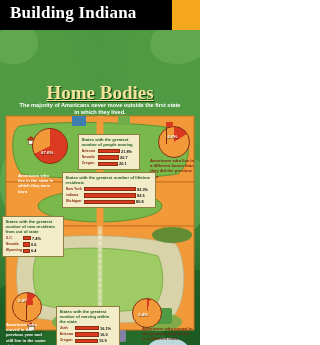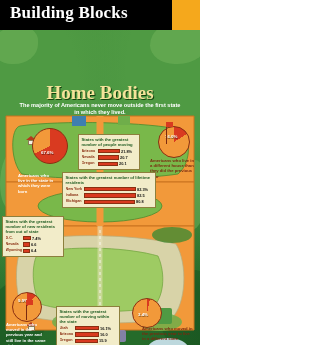--- a/index.html
+++ b/index.html
@@ -58,20 +58,21 @@
 
   .head-title {
     position: absolute; left: 0; top: 52px;
     width: 200px;
     text-align: center;
     color: #f4e39a;
     font-family: "Liberation Serif", serif;
     font-size: 19px;
     font-weight: bold;
     text-shadow: 1px 1px 0 #14430f;
+    text-decoration: underline;
   }
   .head-sub {
     position: absolute; left: 18px; top: 72px;
     width: 164px;
     text-align: center;
     color: #ffffff;
     font-size: 5.6px;
     font-weight: bold;
     line-height: 7px;
   }
@@ -180,21 +181,21 @@
     width: 7px; height: 5px;
     background: #d93a20;
   }
 </style>
 </head>
 <body>
 
 <div id="page">
 
   <div class="masthead">
-    <div class="masthead-title">Building Blocks</div>
+    <div class="masthead-title">Building Indiana</div>
     <div class="masthead-block"></div>
   </div>
 
   <div class="body-panel">
 
     <div class="leaf" style="left:-8px;top:-4px;width:46px;height:38px;"></div>
     <div class="leaf" style="left:150px;top:-10px;width:58px;height:44px;"></div>
     <div class="leaf d" style="left:-12px;top:250px;width:60px;height:70px;"></div>
     <div class="leaf d" style="left:160px;top:240px;width:56px;height:80px;"></div>
     <div class="leaf" style="left:0px;top:120px;width:26px;height:60px;"></div>

